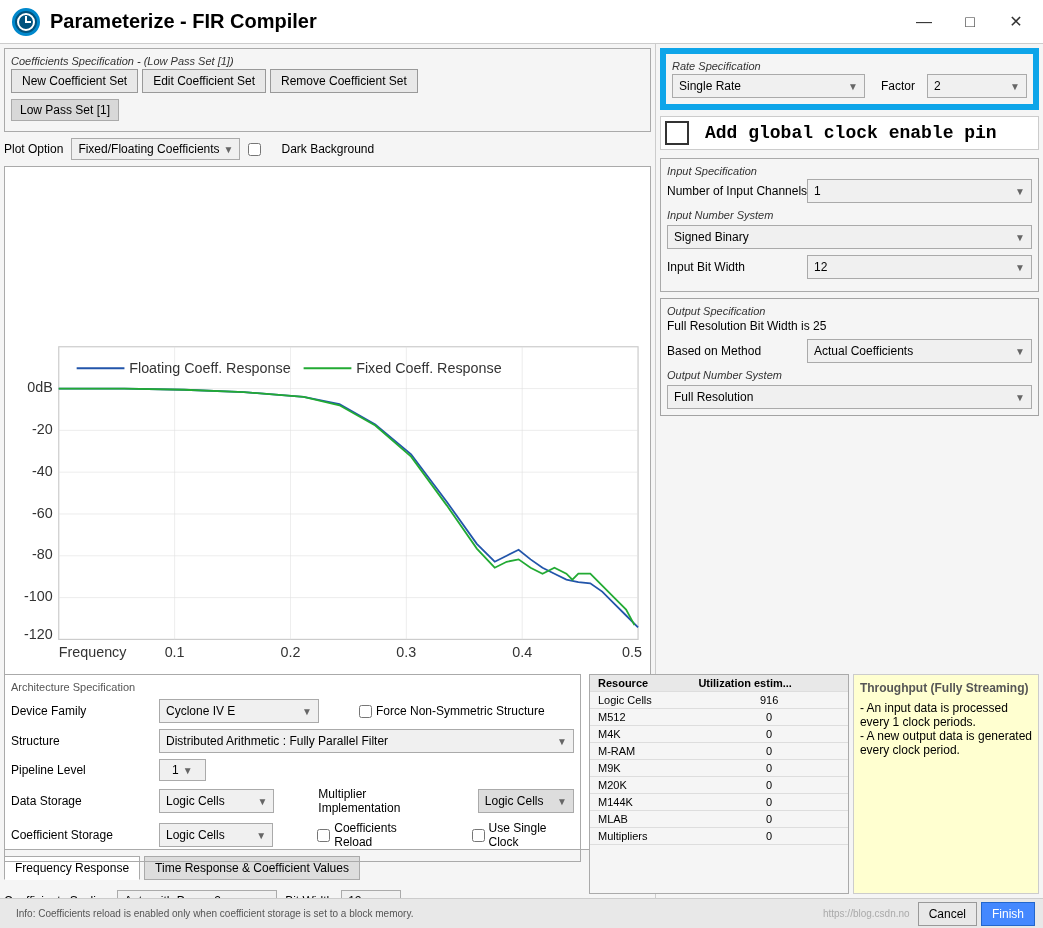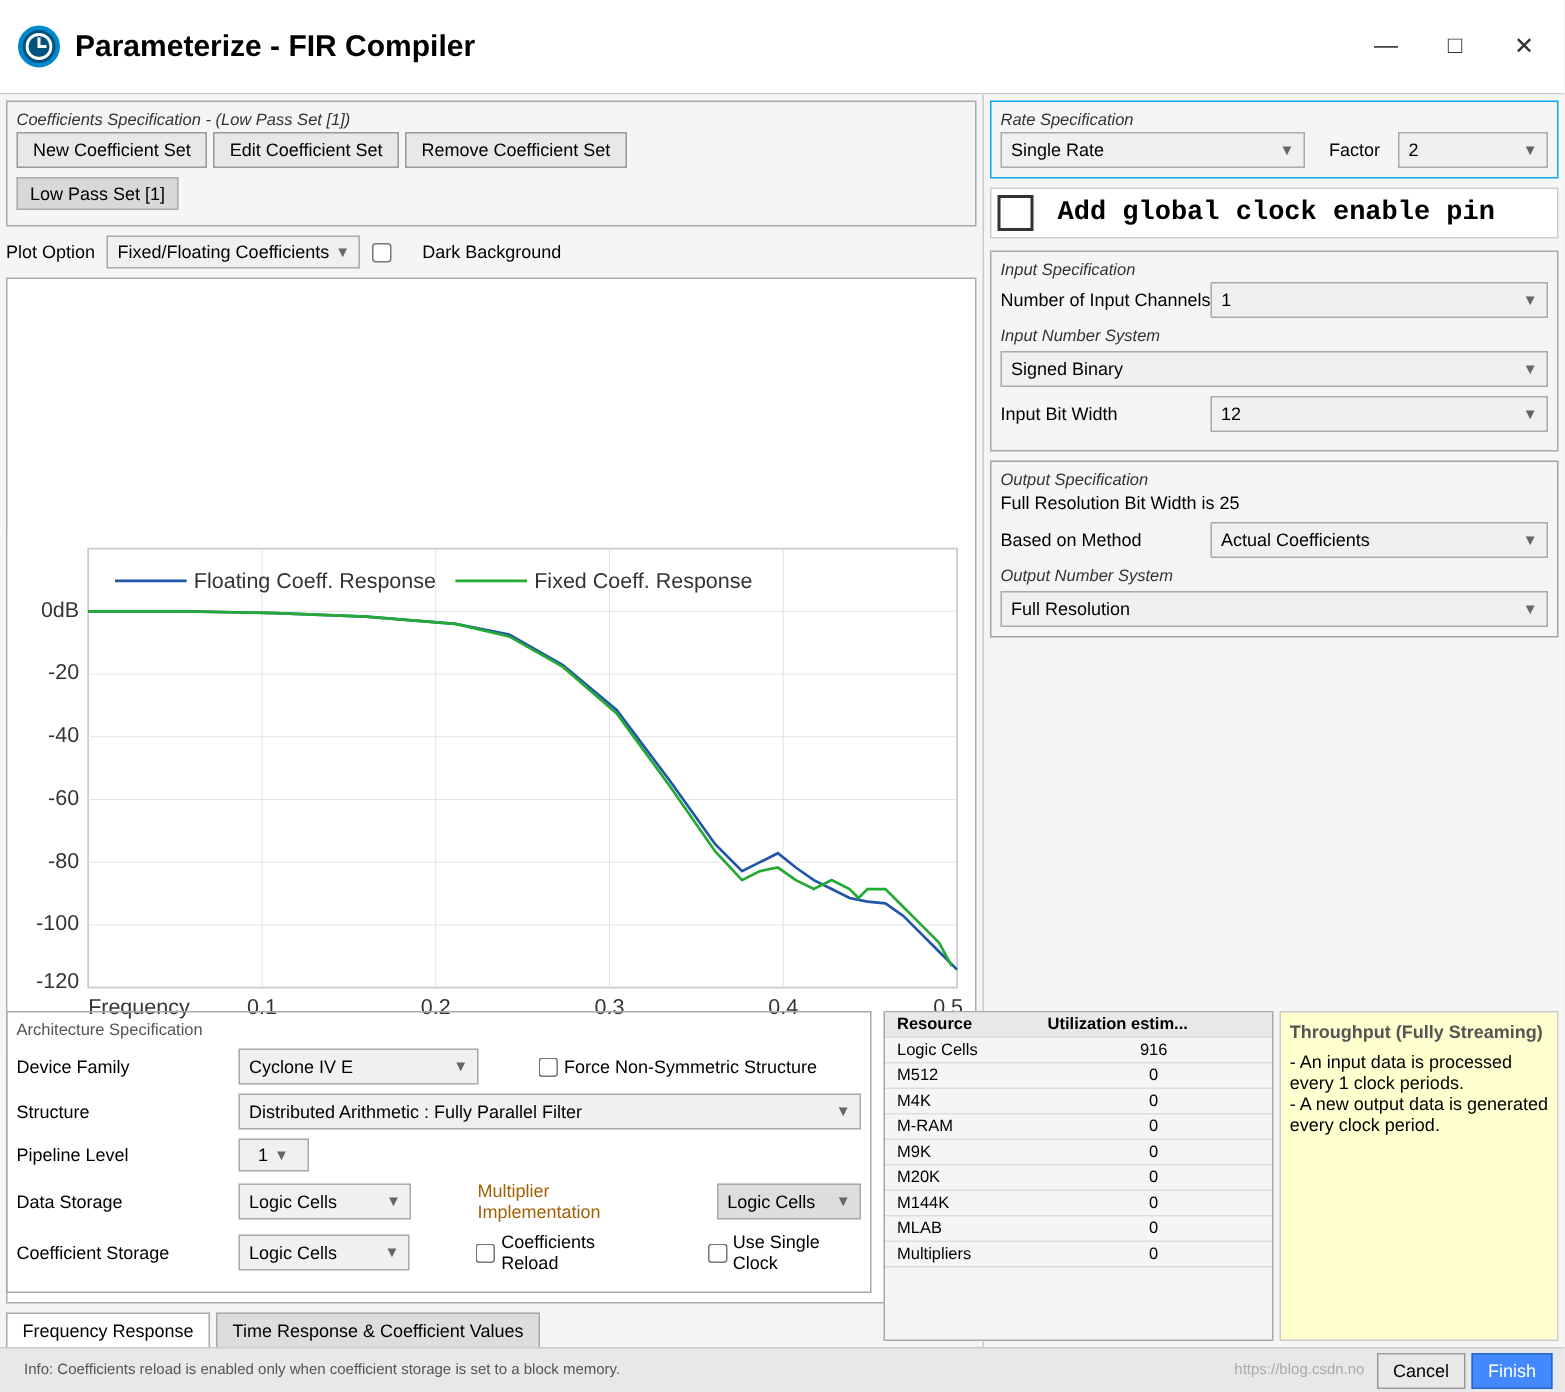--- a/index.html
+++ b/index.html
@@ -4,21 +4,21 @@
   <style>
     * { box-sizing: border-box; margin: 0; padding: 0; font-family: Arial, sans-serif; font-size: 12px; }
     body { background: #f0f0f0; width: 1043px; height: 928px; overflow: hidden; }
 
     .title-bar {
       background: white;
       display: flex;
       align-items: center;
       padding: 8px 12px;
       border-bottom: 1px solid #ccc;
-      height: 63px;
+      height: 44px;
     }
     .title-bar .logo {
       width: 28px; height: 28px;
       background: #00527e;
       border-radius: 50%;
       margin-right: 10px;
       display: flex; align-items: center; justify-content: center;
       color: white; font-weight: bold; font-size: 14px;
       border: 3px solid #0088cc;
     }
@@ -135,21 +135,21 @@
     .right-panel {
       flex: 1;
       background: #f5f5f5;
       display: flex;
       flex-direction: column;
       padding: 4px;
       overflow-y: auto;
     }
 
     .rate-spec {
-      border: 1px solid #0ea5e9;
+      border: 6px solid #0ea5e9;
       padding: 6px;
       margin-bottom: 6px;
     }
 
     .rate-spec-row {
       display: flex;
       align-items: center;
       gap: 8px;
     }
 
@@ -544,21 +544,21 @@
           <span class="dropdown-arrow">▼</span>
         </div>
       </div>
 
       <div class="arch-row">
         <span class="arch-label">Data Storage</span>
         <div class="wide-select" style="width:120px;">
           <span>Logic Cells</span>
           <span class="dropdown-arrow">▼</span>
         </div>
-        <span style="margin-left:16px;color:#a16207;">Multiplier Implementation</span>
+        <span style="margin-left:16px;color:#000000;">Multiplier Implementation</span>
         <div class="wide-select" style="width:100px;margin-left:4px;background:#ddd;">
           <span>Logic Cells</span>
           <span class="dropdown-arrow">▼</span>
         </div>
       </div>
 
       <div class="arch-row">
         <span class="arch-label">Coefficient Storage</span>
         <div class="wide-select" style="width:120px;">
           <span>Logic Cells</span>

